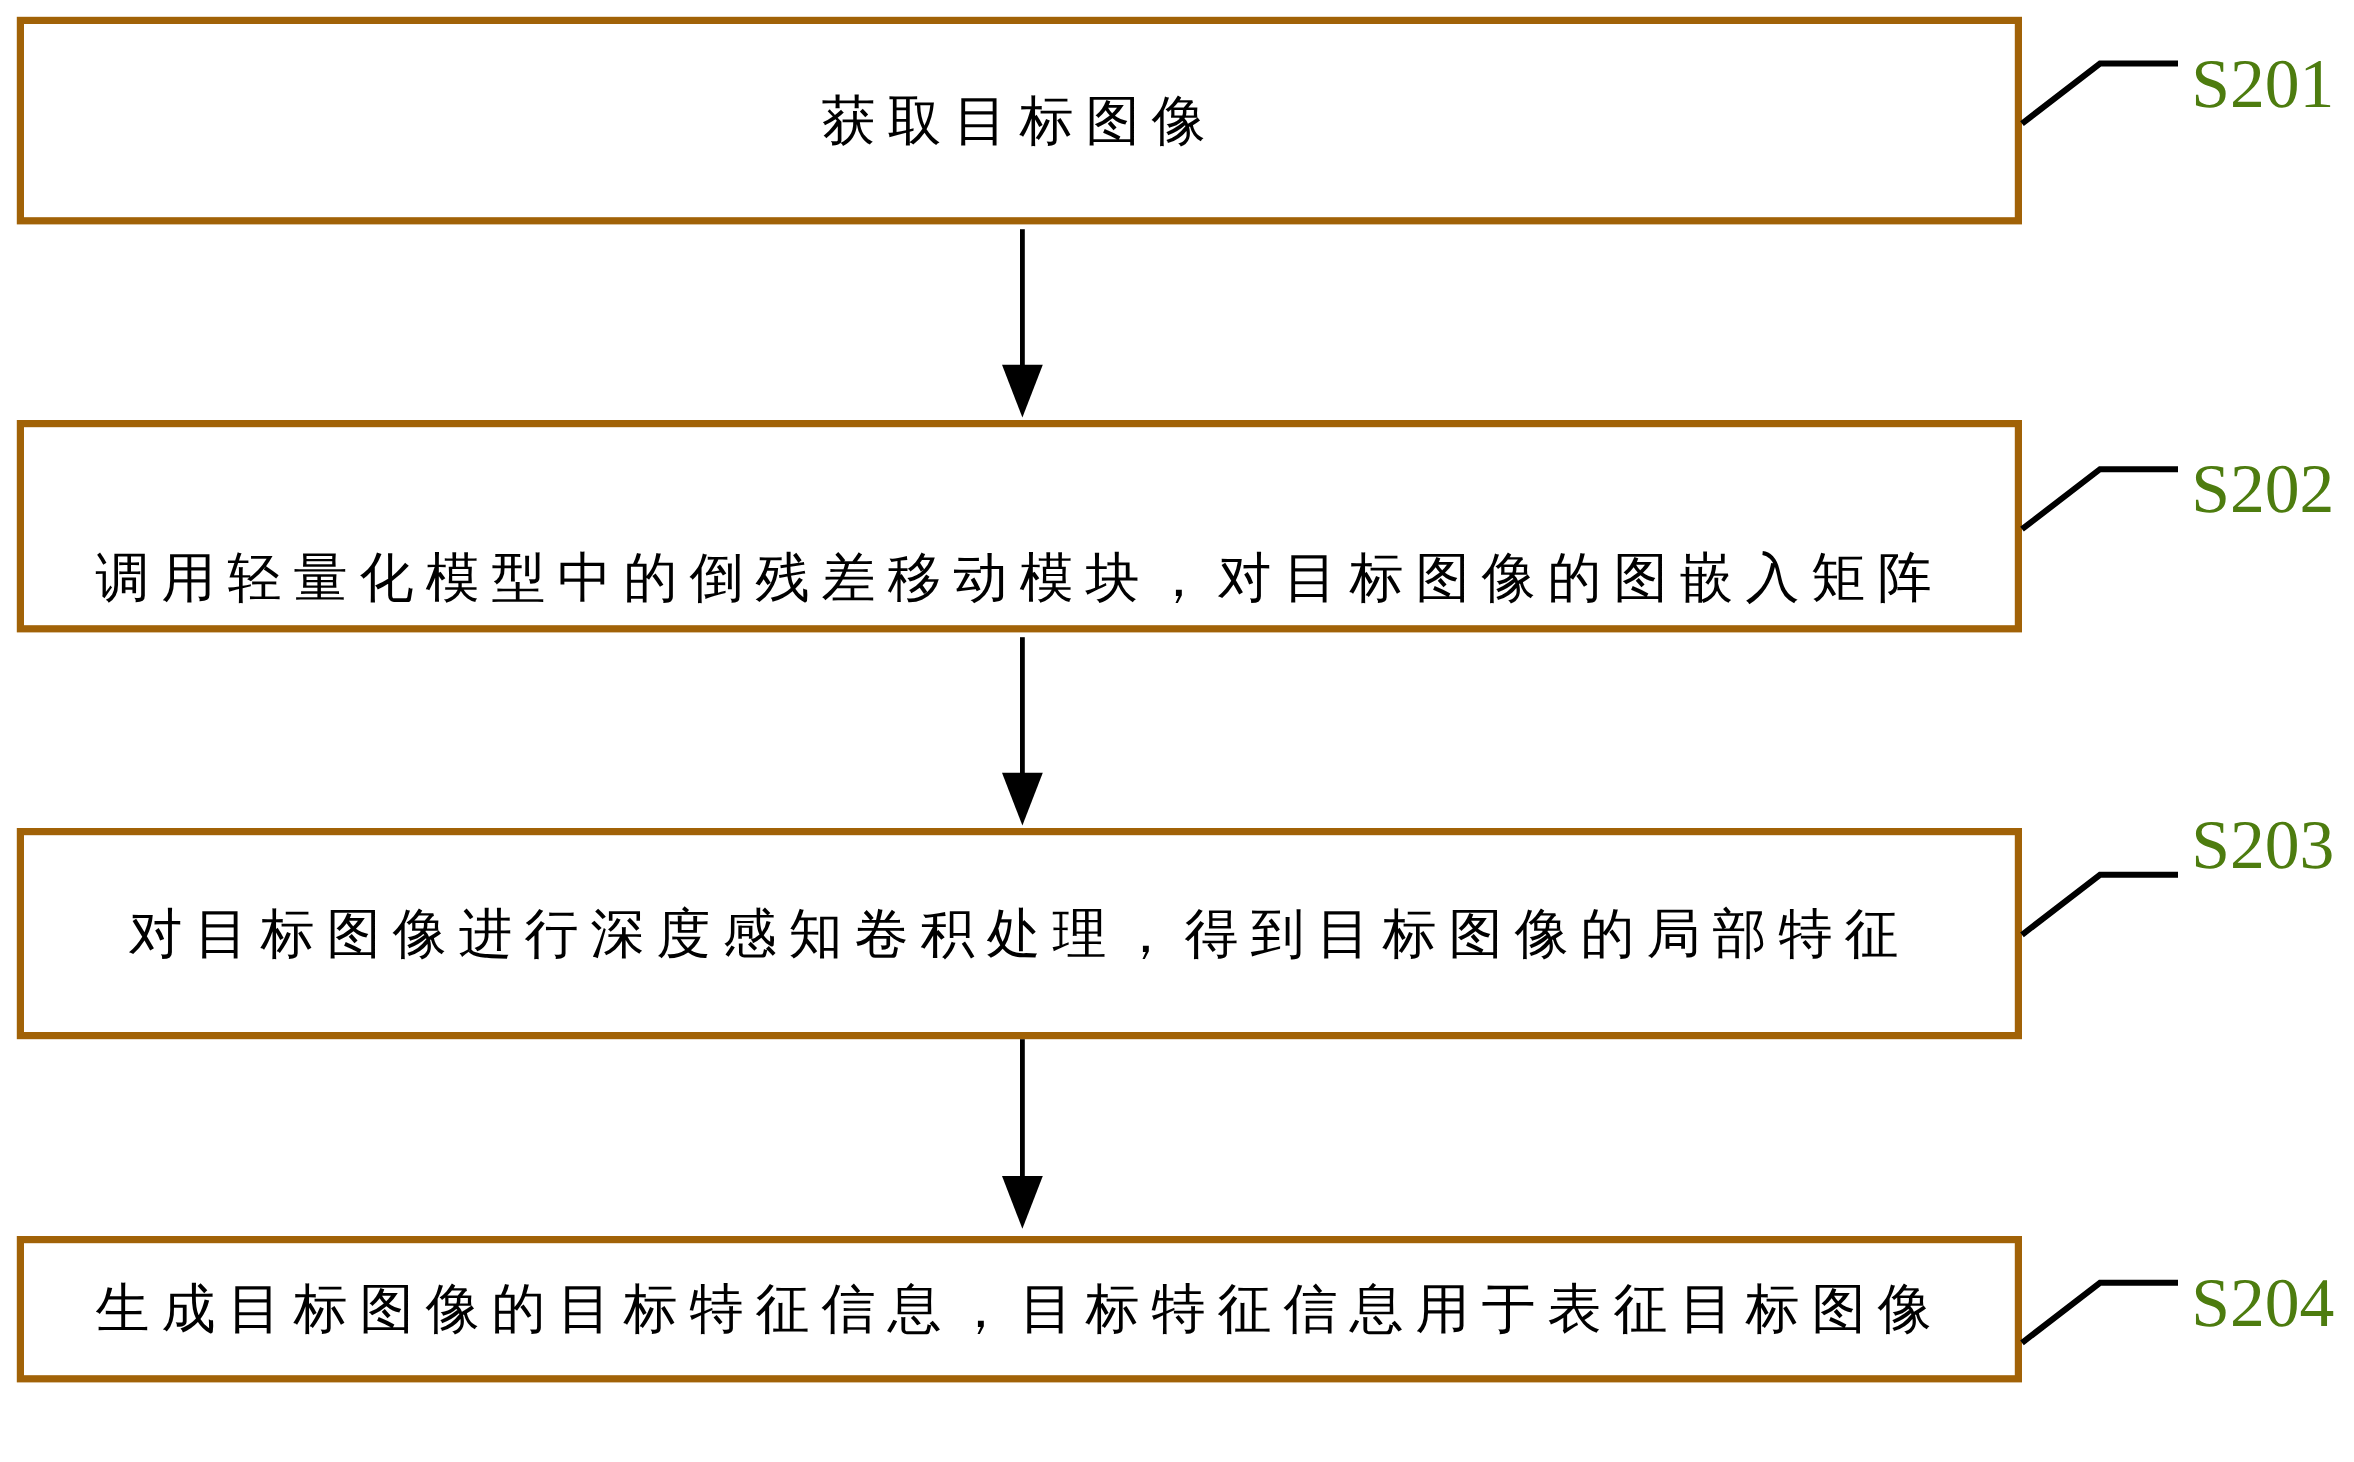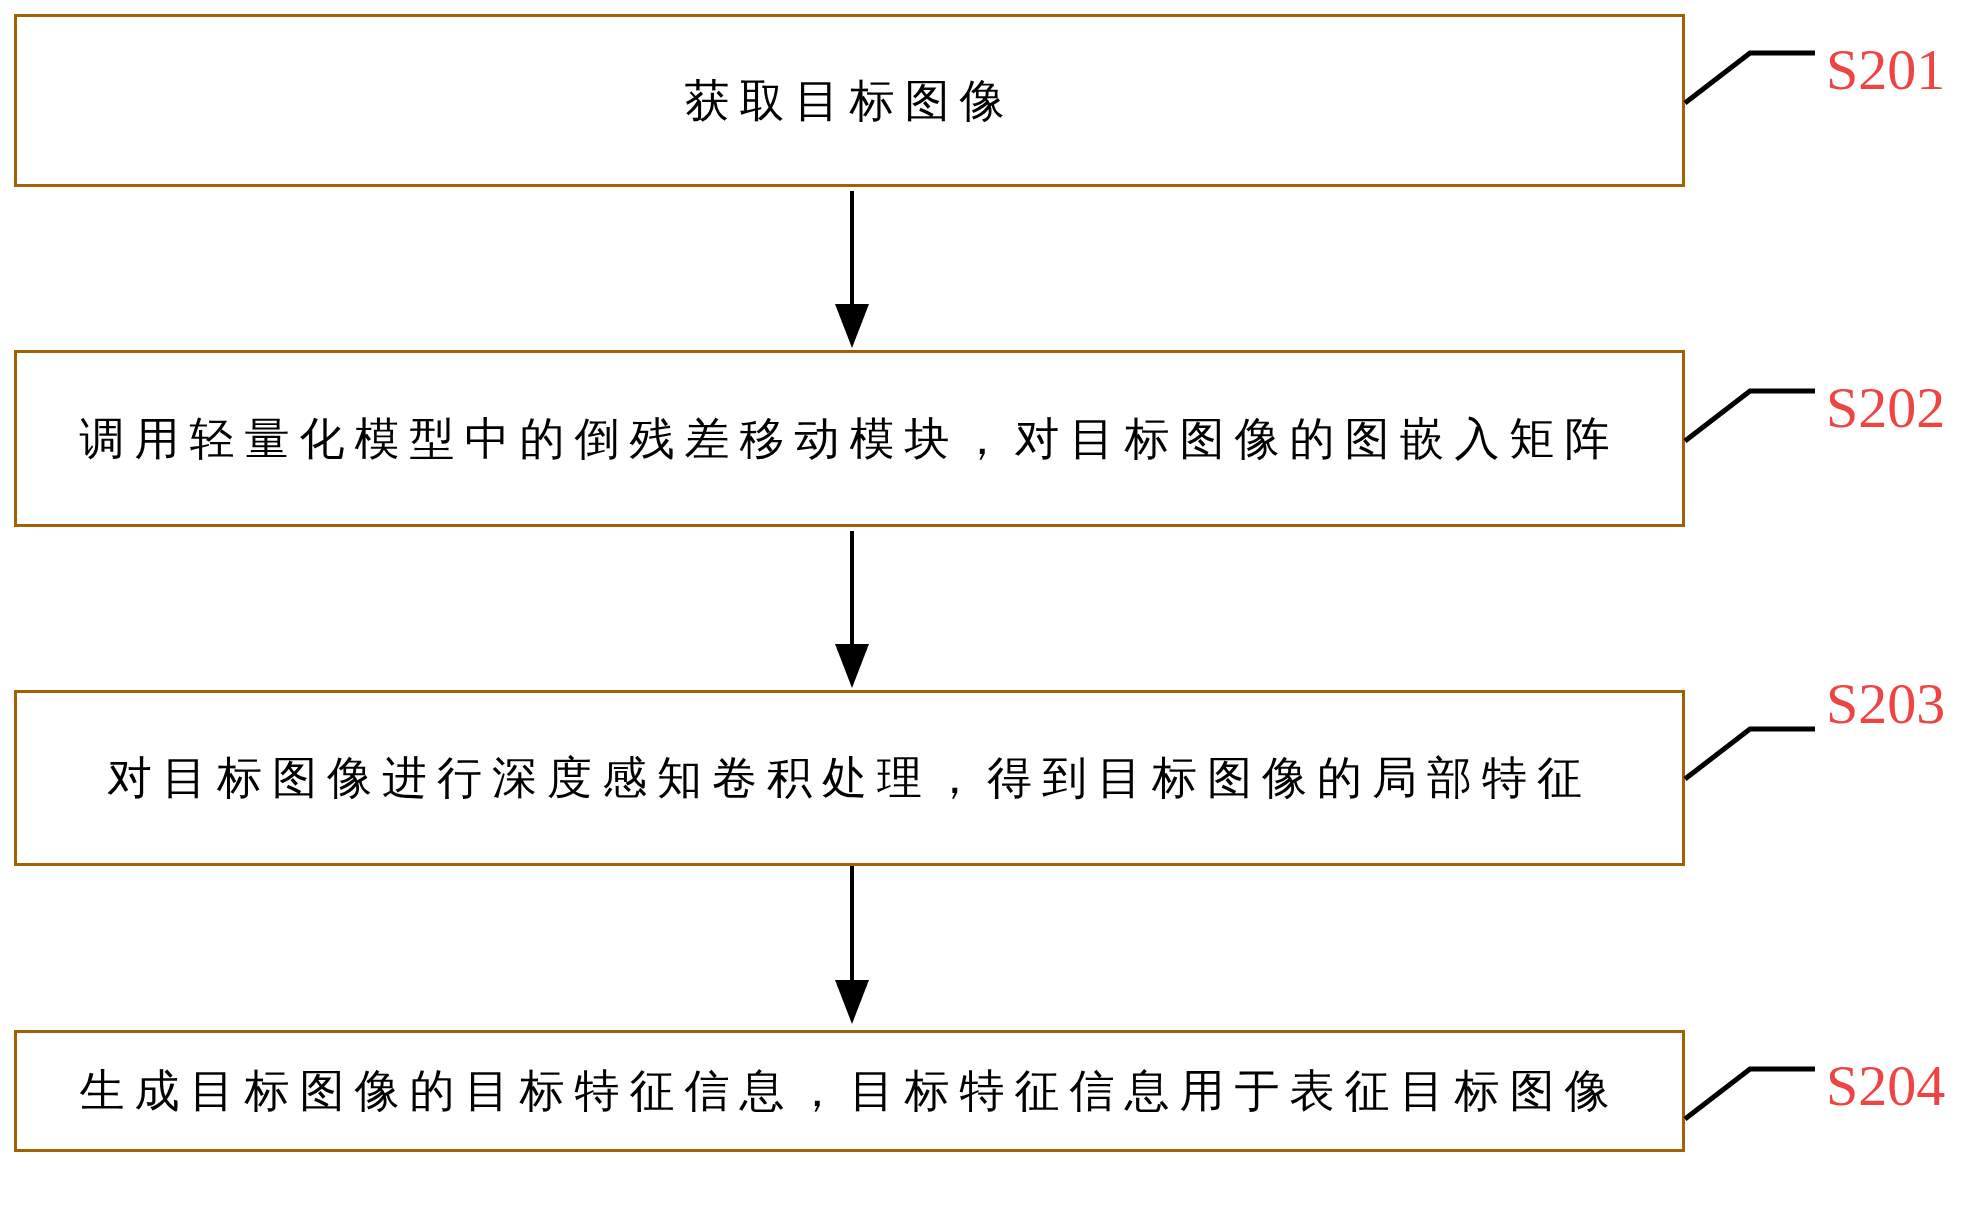--- a/index.html
+++ b/index.html
@@ -13,37 +13,37 @@
     height: 1218px;
     background: #ffffff;
     overflow: hidden;
     font-family: "DejaVu Sans", sans-serif;
     color: #000000;
   }
   .fbox {
     position: absolute;
     left: 14px;
     width: 1671px;
-    border: 3px solid #a16207;
+    border: 6px solid #a16207;
     box-sizing: border-box;
     background: #ffffff;
     display: flex;
     flex-direction: column;
     justify-content: center;
     align-items: center;
   }
   .fbox .box-line {
     font-size: 45px;
     line-height: 78px;
     letter-spacing: 10px;
     white-space: nowrap;
     text-align: center;
   }
   .box-s201 { top: 14px;   height: 173px; }
-  .box-s202 { top: 350px;  height: 177px; }
+  .box-s202 { top: 350px;  height: 177px; justify-content: flex-end; }
   .box-s203 { top: 690px;  height: 176px; }
   .box-s204 { top: 1030px; height: 122px; }
 
   .arrow-shaft {
     position: absolute;
     left: 850px;
     width: 4px;
     background: #000000;
   }
   .shaft-1 { top: 191px; height: 116px; }
@@ -74,21 +74,21 @@
   .leader-s203 { top: 722px; }
   .leader-s204 { top: 1062px;}
 
   .step-label {
     position: absolute;
     left: 1826px;
     font-family: "Liberation Serif", "DejaVu Serif", serif;
     font-size: 58px;
     line-height: 58px;
     white-space: nowrap;
-    color: #ef4444;
+    color: #4d7c0f;
   }
   .label-s201 { top: 41px;  }
   .label-s202 { top: 379px; }
   .label-s203 { top: 675px; }
   .label-s204 { top: 1057px; text-align: right;}
 </style>
 </head>
 <body>
 
 <div class="canvas">

